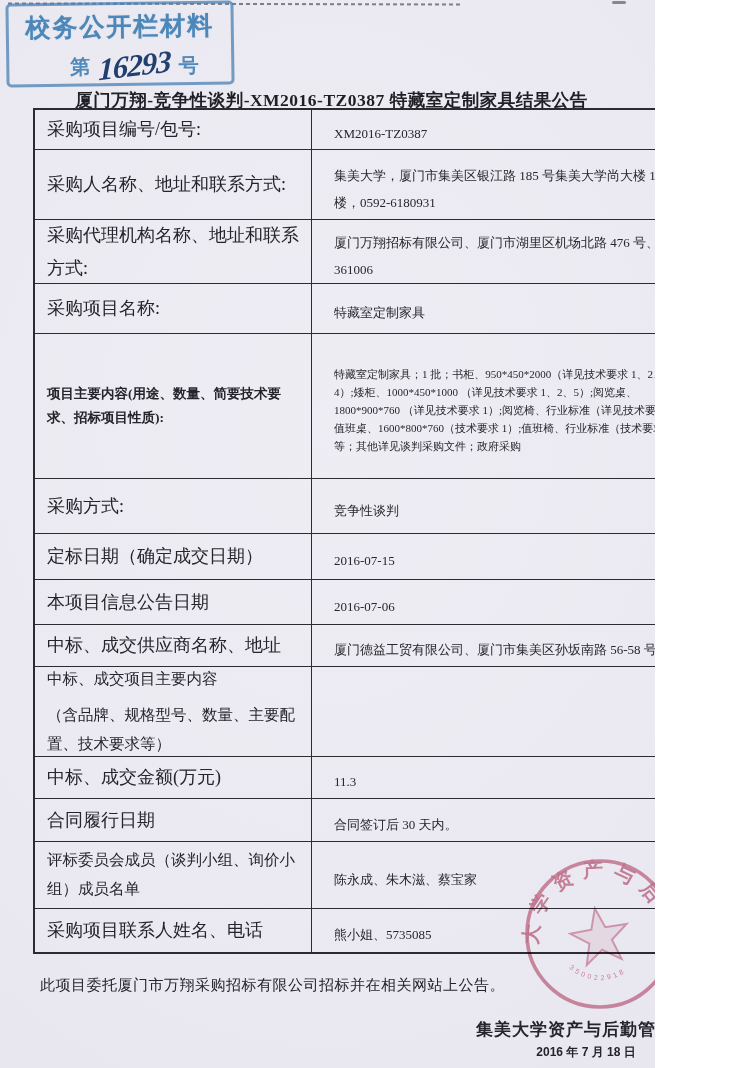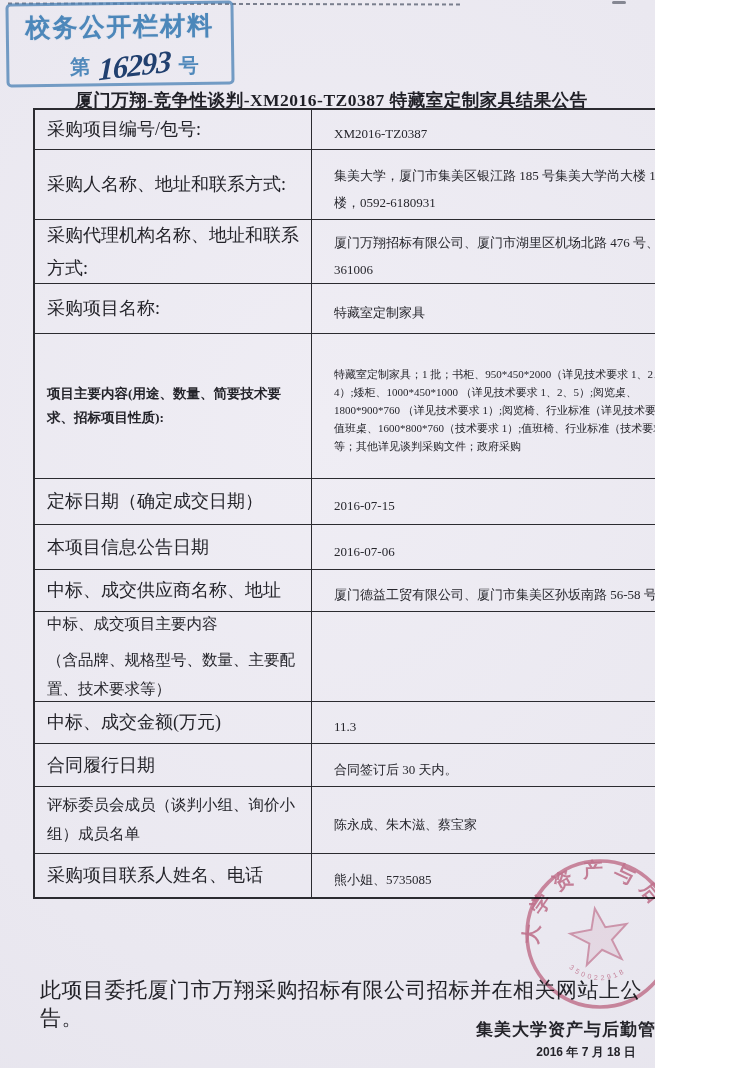--- a/index.html
+++ b/index.html
@@ -43,21 +43,21 @@
     display:flex;flex-direction:column;justify-content:center;}
   .val{flex:1;padding:13px 14px 3px 22px;font-size:13px;line-height:2.05;
     display:flex;flex-direction:column;justify-content:center;color:#26262c;}
   .lab.small{font-size:13.5px;font-weight:bold;line-height:1.75;font-family:Liberation Serif, serif;}
   .lab.mid{font-size:15.5px;line-height:1.85;gap:8px;}
   .val.big{font-size:11px;line-height:1.62;padding-right:10px;}
   .val.bold{font-weight:normal;}
   .val.semib{font-weight:600;font-size:13.5px;line-height:1.9;}
 
   
-  .note{position:absolute;left:40px;top:976px;font-size:21px;letter-spacing:.5px;}
+  .note{position:absolute;left:40px;top:976px;font-size:15px;letter-spacing:.5px;}
   .sig{position:absolute;left:0;top:1018px;width:692px;text-align:right;
     font-size:17px;font-weight:bold;letter-spacing:1px;}
   .sdate{position:absolute;left:480px;top:1044px;width:212px;text-align:center;
     font-size:12px;font-weight:bold;font-family:"Liberation Sans", sans-serif;}
 
   
   .seal{position:absolute;left:520px;top:853px;width:160px;height:162px;
     mix-blend-mode:multiply;opacity:.82;}
 </style>
 </head>
@@ -107,20 +107,28 @@
       <div class="cell val bold">
           <span>特藏室定制家具</span>
         </div>
     </div>
     <div class="row" style="height:145px">
       <div class="cell lab small">
           <span>项目主要内容(用途、数量、简要技术要求、招标项目性质):</span>
         </div>
       <div class="cell val big">
           <span>特藏室定制家具；1 批；书柜、950*450*2000（详见技术要求 1、2、3、4）;矮柜、1000*450*1000 （详见技术要求 1、2、5）;阅览桌、1800*900*760 （详见技术要求 1）;阅览椅、行业标准（详见技术要求 1）;值班桌、1600*800*760（技术要求 1）;值班椅、行业标准（技术要求 1）；等；其他详见谈判采购文件；政府采购</span>
+        </div>
+    </div>
+    <div class="row" style="height:55px">
+      <div class="cell lab">
+          <span>采购方式:</span>
+        </div>
+      <div class="cell val bold">
+          <span>竞争性谈判</span>
         </div>
     </div>
     <div class="row" style="height:46px">
       <div class="cell lab">
           <span>定标日期（确定成交日期）</span>
         </div>
       <div class="cell val">
           <span>2016-07-15</span>
         </div>
     </div>

